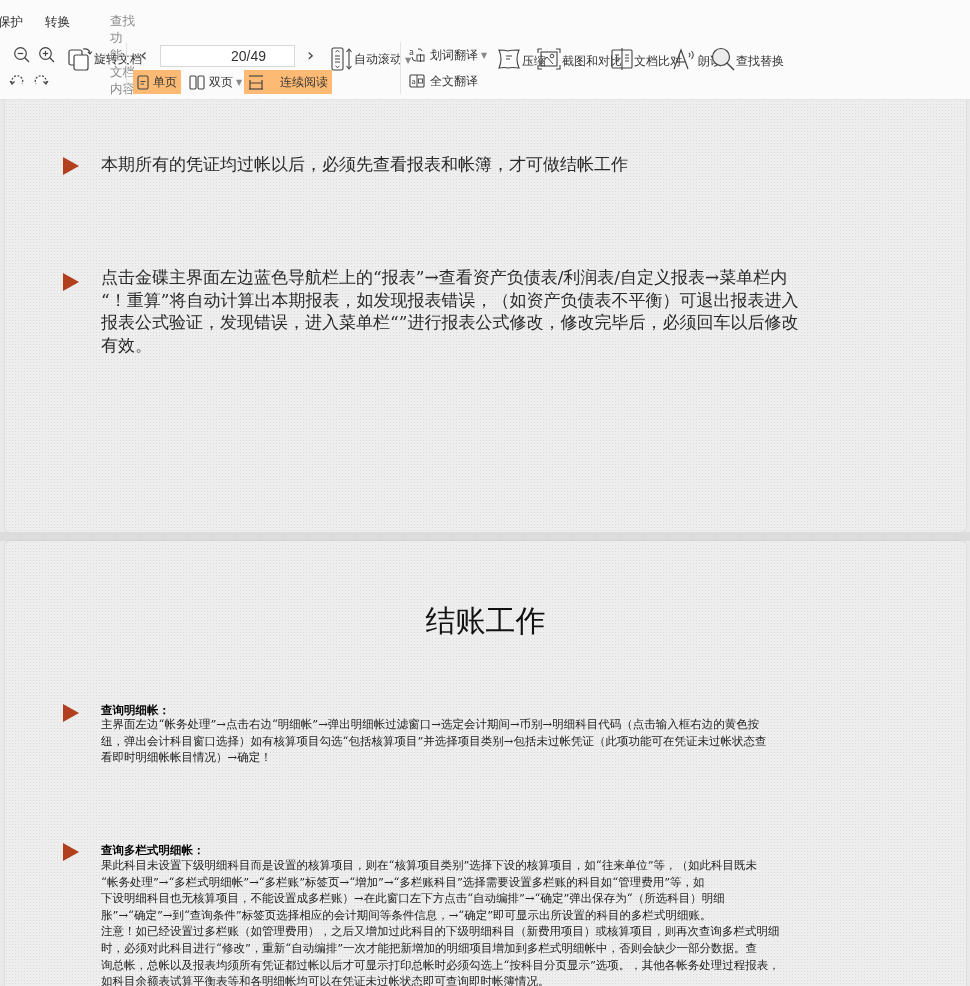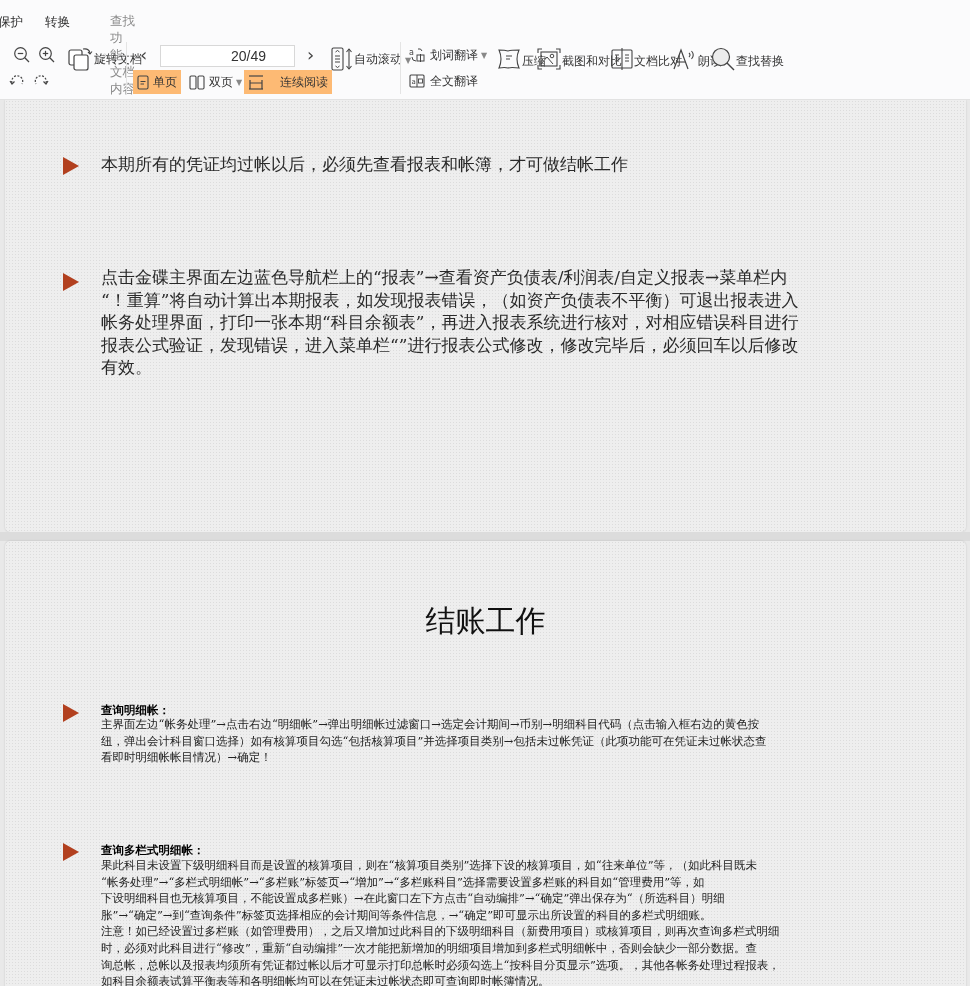--- a/index.html
+++ b/index.html
@@ -247,21 +247,20 @@
     <div class="page page1">
       <div class="tri" style="left:58px;top:57px;"></div>
       <div class="p1-text" style="left:96px;top:53px;">
         <div>本期所有的凭证均过帐以后，必须先查看报表和帐簿，才可做结帐工作</div>
       </div>
 
       <div class="tri" style="left:58px;top:173px;"></div>
       <div class="p1-text" style="left:96px;top:166px;">
         <div>点击金碟主界面左边蓝色导航栏上的“报表”→查看资产负债表/利润表/自定义报表→菜单栏内</div>
         <div>“！重算”将自动计算出本期报表，如发现报表错误，（如资产负债表不平衡）可退出报表进入</div>
-        <div>帐务处理界面，打印一张本期“科目余额表”，再进入报表系统进行核对，对相应错误科目进行</div>
         <div>报表公式验证，发现错误，进入菜单栏“”进行报表公式修改，修改完毕后，必须回车以后修改</div>
         <div>有效。</div>
       </div>
     </div>
 
     <div class="page-gap"></div>
 
     <div class="page page2">
       <div class="title">结账工作</div>
 

